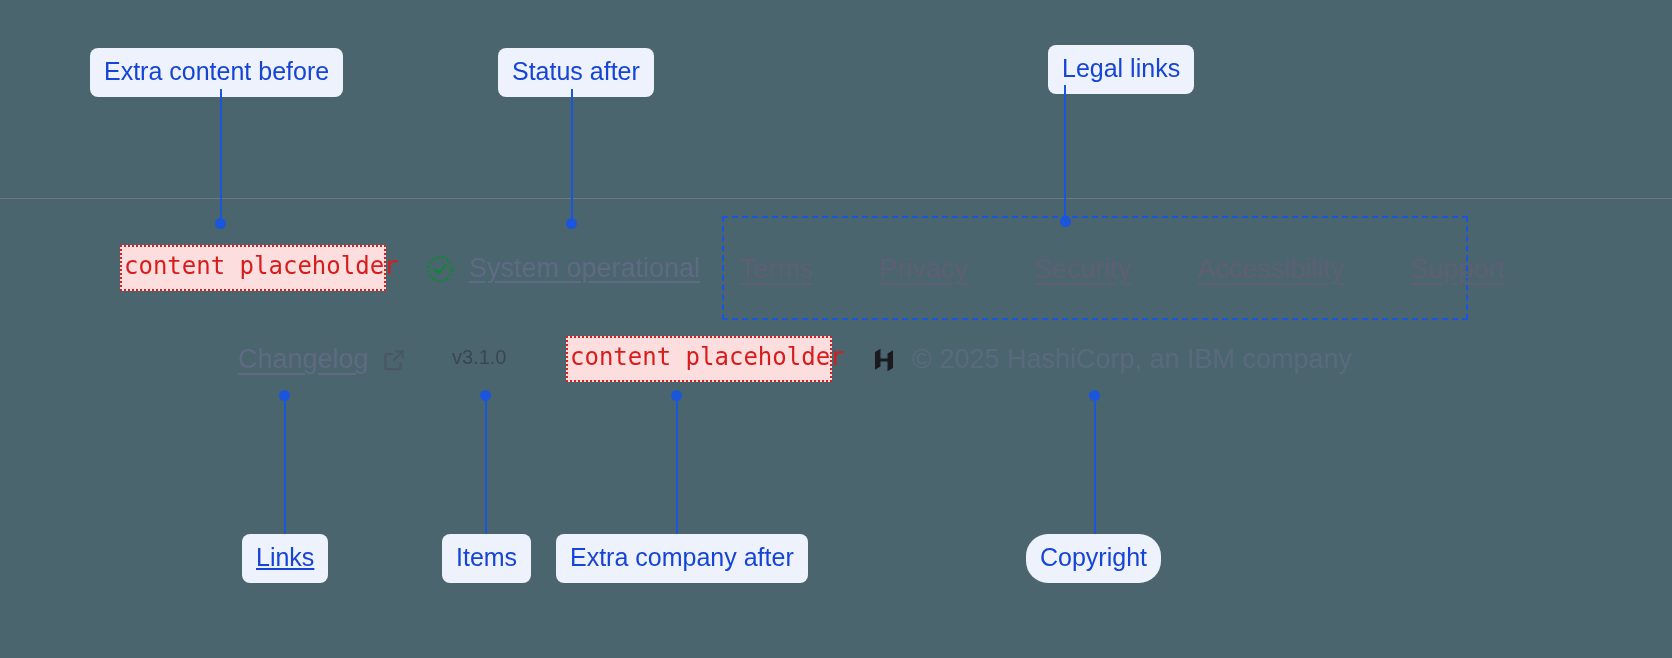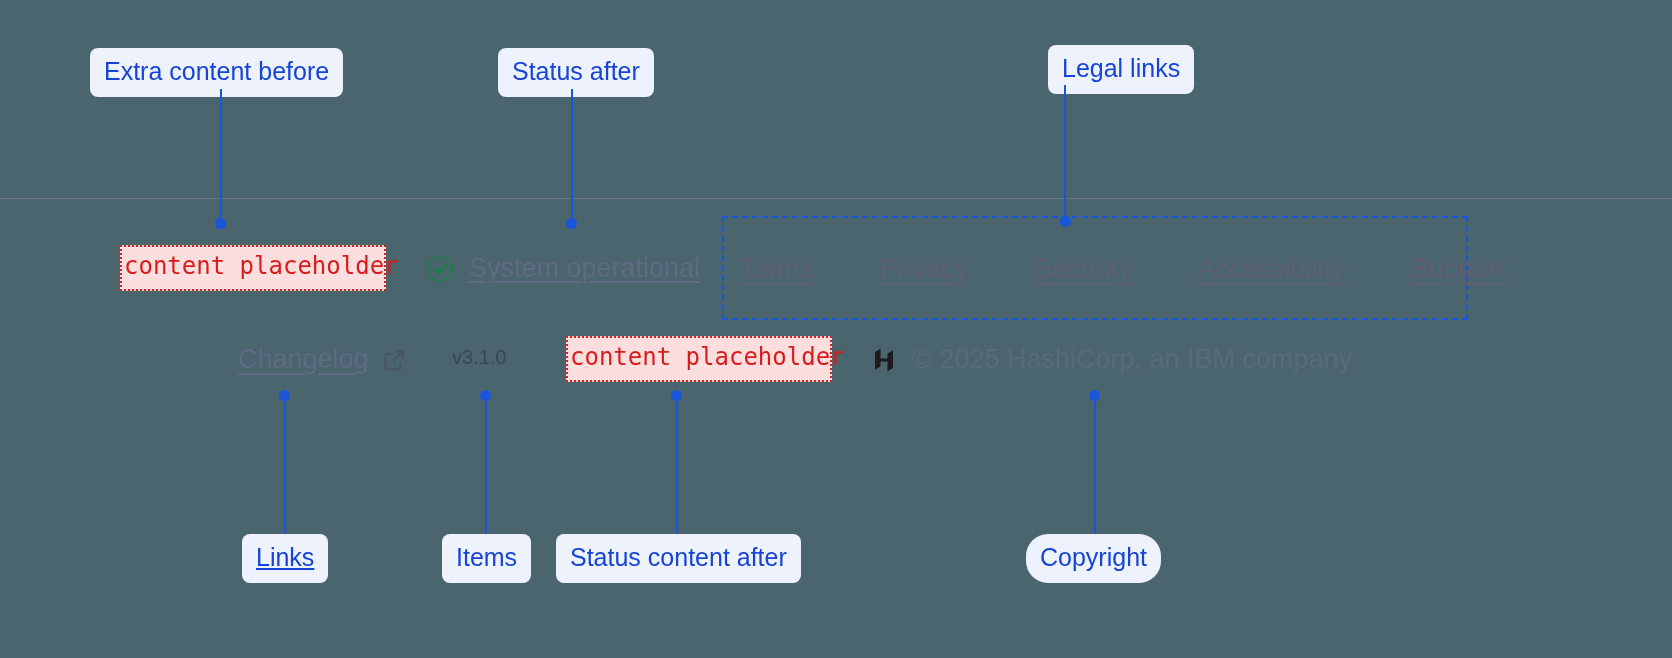--- a/index.html
+++ b/index.html
@@ -208,19 +208,19 @@
   <div class="dot" style="left:279px; top:390px;"></div>
   <div class="leader" style="left:284px; top:396px; height:138px;"></div>
   <div class="callout" style="left:242px; top:534px;text-decoration:underline;">Links</div>
 
   <div class="dot" style="left:480px; top:390px;"></div>
   <div class="leader" style="left:485px; top:396px; height:138px;"></div>
   <div class="callout" style="left:442px; top:534px;">Items</div>
 
   <div class="dot" style="left:671px; top:390px;"></div>
   <div class="leader" style="left:676px; top:396px; height:138px;"></div>
-  <div class="callout" style="left:556px; top:534px;">Status content after</div>
+  <div class="callout" style="left:556px; top:534px;">Extra company after</div>
 
   <div class="dot" style="left:1089px; top:390px;"></div>
   <div class="leader" style="left:1094px; top:396px; height:138px;"></div>
   <div class="callout" style="left:1026px; top:534px;border-radius:22px;">Copyright</div>
 
 </div>
 
 </body></html>

